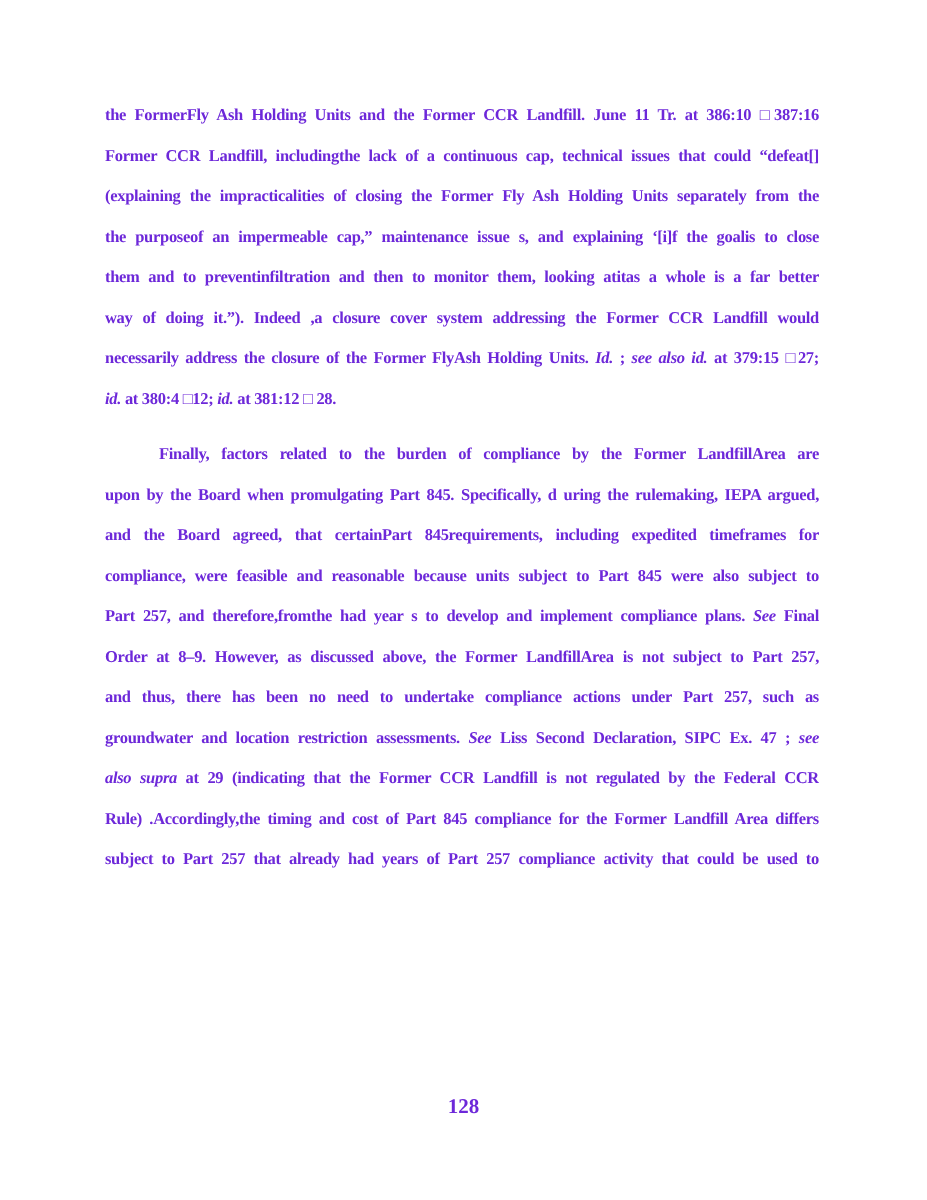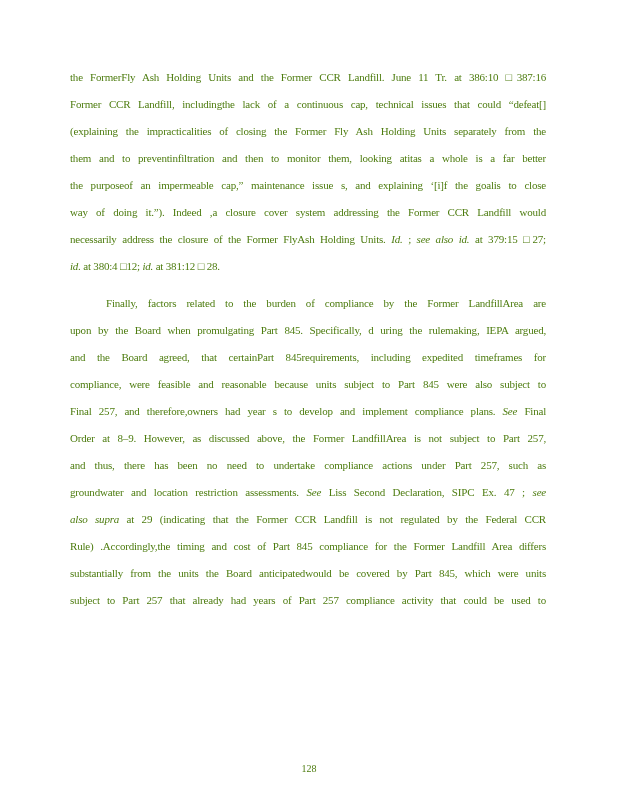--- a/index.html
+++ b/index.html
@@ -7,21 +7,22 @@
     padding: 0;
     background: #ffffff;
   }
   .page {
     position: relative;
     width: 618px;
     height: 800px;
     background: #ffffff;
     overflow: hidden;
     font-family: "Liberation Serif", "DejaVu Serif", serif;
-    color: #4d7c0f;
+    color: #6d28d9;
+    font-weight: bold;
   }
   .doc-body {
     position: absolute;
     left: 70px;
     top: 64px;
     width: 476px;
     font-size: 11px;
     letter-spacing: -0.2px;
   }
   .line {
@@ -36,45 +37,43 @@
   }
   .it {
     font-style: italic;
   }
   .page-number {
     position: absolute;
     left: 0;
     right: 0;
     top: 731px;
     text-align: center;
-    font-size: 10px;
+    font-size: 14px;
     letter-spacing: 0;
-    margin-top: 32px;
   }
 </style>
 </head>
 <body>
 
 <div class="page">
   <div class="doc-body">
       <div class="line"><span>the FormerFly Ash Holding Units and the Former CCR Landfill. June 11 Tr. at 386:10 □387:16</span></div>
       <div class="line"><span>Former CCR Landfill, includingthe lack of a continuous cap, technical issues that could “defeat[]</span></div>
       <div class="line"><span>(explaining the impracticalities of closing the Former Fly Ash Holding Units separately from the</span></div>
+      <div class="line"><span>the purposeof an impermeable cap,” maintenance issue s, and explaining ‘[i]f the goalis to close</span></div>
       <div class="line"><span>them and to preventinfiltration and then to monitor them, looking atitas a whole is a far better</span></div>
-      <div class="line"><span>the purposeof an impermeable cap,” maintenance issue s, and explaining ‘[i]f the goalis to close</span></div>
       <div class="line"><span>way of doing it.”). Indeed ,a closure cover system addressing the Former CCR Landfill would</span></div>
       <div class="line"><span>necessarily address the closure of the Former FlyAsh Holding Units. </span><span class="it">Id.</span><span> ; </span><span class="it">see also</span><span> </span><span class="it">id.</span><span> at 379:15 □27;</span></div>
       <div class="line last"><span class="it">id.</span><span> at 380:4 □12; </span><span class="it">id.</span><span> at 381:12 □ 28.</span></div>
       <div class="line" style="text-indent: 36px; margin-top: 10px;"><span>Finally, factors related to the burden of compliance by the Former LandfillArea are</span></div>
       <div class="line"><span>upon by the Board when promulgating Part 845. Specifically, d uring the rulemaking, IEPA argued,</span></div>
       <div class="line"><span>and the Board agreed, that certainPart 845requirements, including expedited timeframes for</span></div>
       <div class="line"><span>compliance, were feasible and reasonable because units subject to Part 845 were also subject to</span></div>
-      <div class="line"><span>Final 257, and therefore,owners had year s to develop and implement compliance plans. </span><span class="it">See</span><span> Final</span></div>
+      <div class="line"><span>Part 257, and therefore,fromthe had year s to develop and implement compliance plans. </span><span class="it">See</span><span> Final</span></div>
       <div class="line"><span>Order at 8–9. However, as discussed above, the Former LandfillArea is not subject to Part 257,</span></div>
       <div class="line"><span>and thus, there has been no need to undertake compliance actions under Part 257, such as</span></div>
       <div class="line"><span>groundwater and location restriction assessments. </span><span class="it">See</span><span> Liss Second Declaration, SIPC Ex. 47 ; </span><span class="it">see</span></div>
       <div class="line"><span class="it">also supra</span><span> at 29 (indicating that the Former CCR Landfill is not regulated by the Federal CCR</span></div>
       <div class="line"><span>Rule) .Accordingly,the timing and cost of Part 845 compliance for the Former Landfill Area differs</span></div>
-      <div class="line"><span>substantially from the units the Board anticipatedwould be covered by Part 845, which were units</span></div>
       <div class="line"><span>subject to Part 257 that already had years of Part 257 compliance activity that could be used to</span></div>
     </div>
   <div class="page-number">128</div>
 </div>
 
 </body></html>

